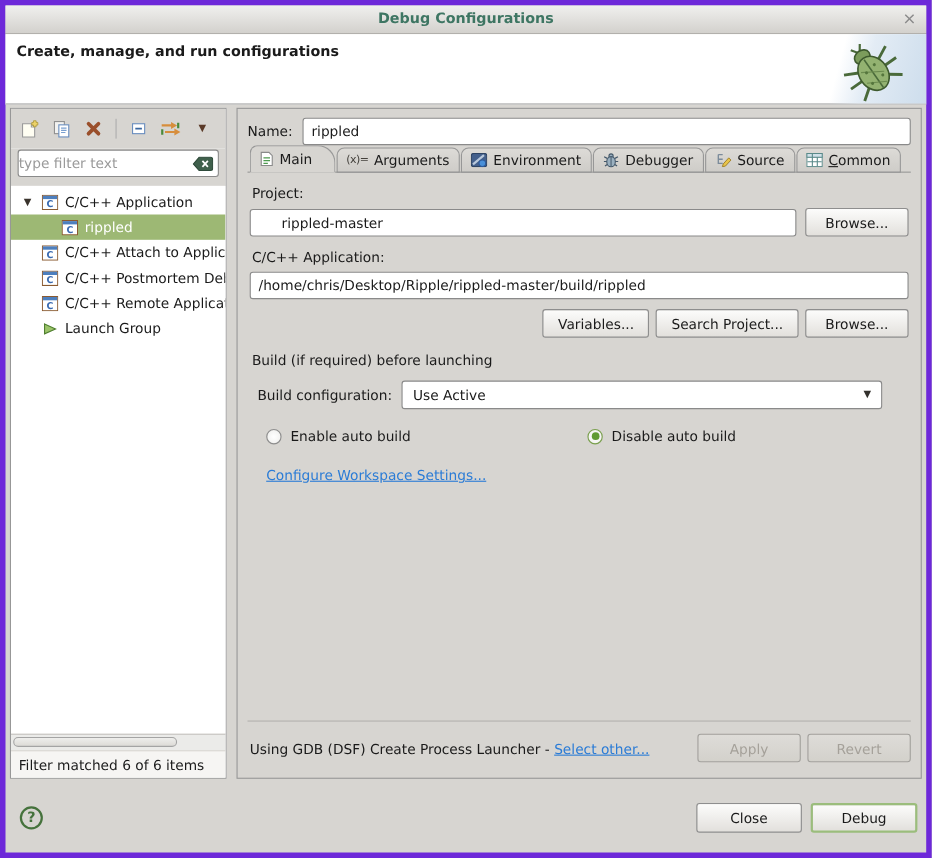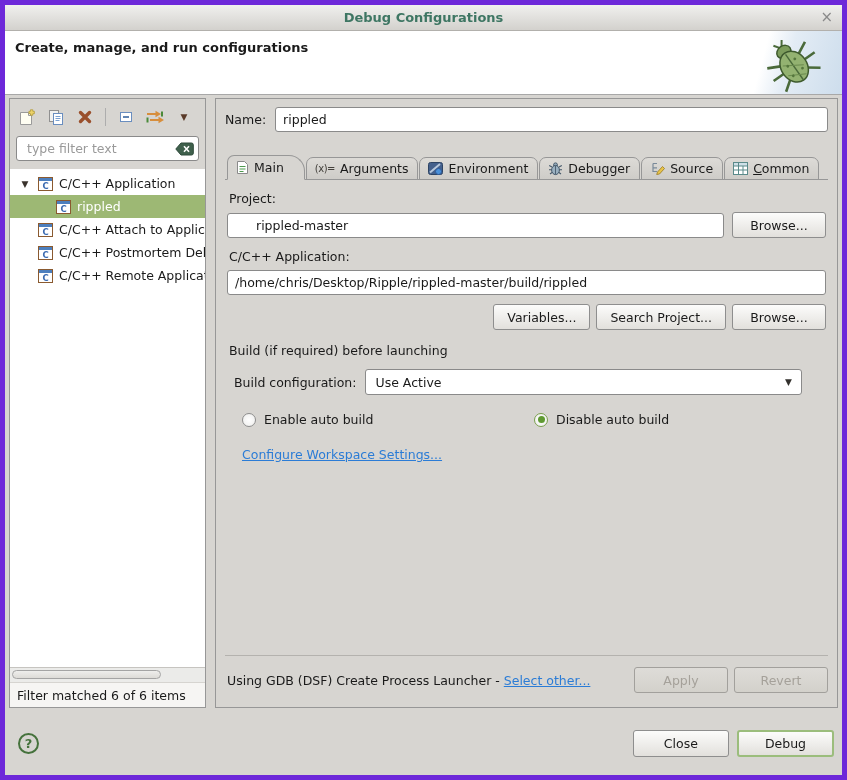--- a/index.html
+++ b/index.html
@@ -46,21 +46,21 @@
     height:36px; flex:0 0 36px; background:#d7d5d1;
     display:flex; align-items:center; padding:0 7px; gap:9px;
   }
   .tool-btn { display:flex; align-items:center; justify-content:center; width:20px; height:20px; }
   .tool-sep { width:1px; height:18px; background:#adadad; margin:0 1px; }
   .dd-arrow { color:#5a3a28; font-size:9px; }
   .filter-area { background:#d7d5d1; padding:1px 6px 8px 6px; flex:0 0 auto; }
   .filter-box { position:relative; }
   .filter-box input {
     width:100%; height:25px; border:1px solid #8a8a8a; border-radius:3px;
-    padding:0 26px 0 10px; font:inherit; color:#1a1a1a; background:#fff; outline:none;
+    padding:0 26px 0 0; font:inherit; color:#1a1a1a; background:#fff; outline:none;
   }
   .filter-box input::placeholder { color:#9a9a9a; }
   .filter-clear { position:absolute; right:5px; top:6px; }
   
   .tree { flex:1; background:#fff; padding-top:3px; overflow:hidden; }
   .tree-row {
     height:23px; display:flex; align-items:center; white-space:nowrap;
     padding-left:8px; gap:6px; overflow:hidden;
   }
   .tree-row .expander { width:14px; font-size:9px; color:#3a332c; text-align:center; flex:0 0 14px;}
@@ -79,21 +79,21 @@
   }
   .left-status {
     flex:0 0 25px; background:#f6f5f3; border-top:1px solid #d6d4d0;
     display:flex; align-items:center; padding:0 7px; font-size:12.5px;
   }
   
   .right-panel {
     flex:1; border:1px solid #979797; background:#d7d5d1;
     display:flex; flex-direction:column; padding:8px 9px 6px 9px; min-width:0;
   }
-  .name-row { display:flex; align-items:center; gap:9px; flex:0 0 auto; margin-bottom:23px; }
+  .name-row { display:flex; align-items:center; gap:9px; flex:0 0 auto; margin-bottom:0; }
   .text-input {
     height:25px; border:1px solid #8a8a8a; border-radius:3px; background:#fff;
     padding:0 7px; font:inherit; color:#1a1a1a; outline:none; width:100%;
   }
   .name-row .text-input { flex:1; }
   
   .tabs { display:flex; align-items:flex-end; padding-left:2px; flex:0 0 auto; }
   .tab {
     display:flex; align-items:center; gap:5px; height:23px;
     padding:0 9px 1px 8px; margin-right:1px; margin-bottom:-1px;
@@ -294,20 +294,28 @@
         <div class="tree-row no-exp">
           <span class="ticon">
             <svg width="15" height="14">
                 <rect x="0.5" y="0.5" width="14" height="13" fill="#ffffff" stroke="#8a5a30"></rect>
                 <rect x="1" y="1" width="13" height="3" fill="#4d7fbe"></rect>
                 <text x="7.5" y="11.5" font-size="8.5" font-weight="bold" fill="#3a6ab0" text-anchor="middle" font-family="DejaVu Sans">C</text>
               </svg>
           </span>
           <span>C/C++ Remote Application</span>
         </div>
+        <div class="tree-row no-exp">
+          <span class="ticon">
+            <svg width="15" height="14">
+                <path d="M2.5 2.5 L12.5 7 L2.5 11.5 Z" fill="#9cc46a" stroke="#4f7f2f"></path>
+              </svg>
+          </span>
+          <span>Launch Group</span>
+        </div>
       </div>
       <div class="hscroll">
         <div class="thumb"></div>
       </div>
       <div class="left-status">Filter matched 6 of 6 items</div>
     </div>
 
     <div class="right-panel">
       <div class="name-row">
         <span>Name:</span>

